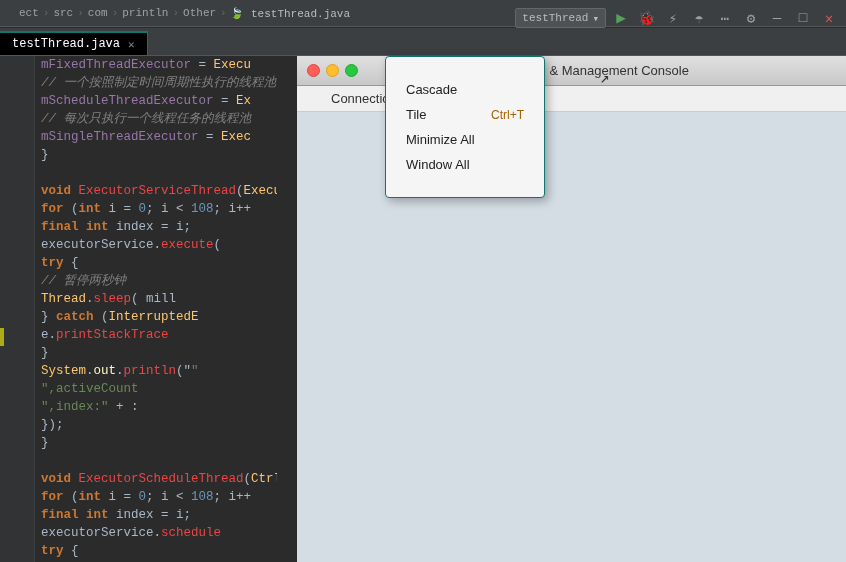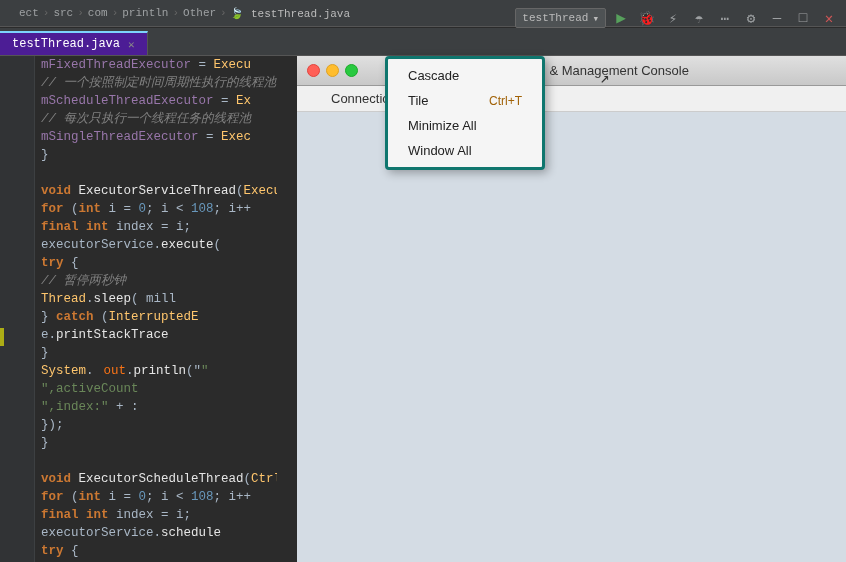--- a/index.html
+++ b/index.html
@@ -67,23 +67,23 @@
       border-right: 1px solid #555;
       display: flex;
       align-items: center;
       font-size: 12px;
       color: #bbbbbb;
       cursor: pointer;
       position: relative;
     }
 
     .tab.active {
-      background: #4c1d95;
+      background: #000000;
       color: #ffffff;
-      border-top: 2px solid #7dd3fc;
+      border-top: 2px solid #0f766e;
     }
 
     
     .code-area {
       position: absolute;
       top: 56px; left: 0;
       width: 277px;
       bottom: 0;
       background: #2b2b2b;
       overflow: hidden;
@@ -109,27 +109,27 @@
       border-right: 1px solid #3d4042;
     }
 
     .line-content {
       padding-left: 6px;
       color: #a9b7c6;
     }
 
     
     .kw { color: #cc7832; font-weight: bold; }
-    .method { color: #e5e5e5; }
+    .method { color: #ef4444; }
     .string { color: #6a8759; }
     .comment { color: #808080; font-style: italic; }
     .var-name { color: #9876aa; }
     .class-name { color: #ffc66d; }
     .number { color: #6897bb; }
-    .out { color: #f97316; margin-left: 10px; }
+    .out { color: #fef9c3; }
 
     
     .jmx-panel {
       position: absolute;
       top: 56px;
       left: 297px;
       right: 0;
       bottom: 0;
       background: #c8d0d8;
     }
@@ -204,25 +204,25 @@
       color: white;
     }
 
     
     .dropdown-menu {
       position: absolute;
       top: 56px;
       left: 385px;
       width: 160px;
       background: #f5f5f5;
-      border: 3px solid #0f766e;
+      border: 1px solid #0f766e;
       border-radius: 4px;
       box-shadow: 3px 3px 10px rgba(0,0,0,0.3);
       z-index: 100;
-      padding: 4px 0;
+      padding: 20px 0;
       font-family: -apple-system, BlinkMacSystemFont, sans-serif;
     }
 
     .dropdown-item {
       padding: 5px 20px;
       font-size: 13px;
       color: #222;
       cursor: pointer;
       display: flex;
       justify-content: space-between;

